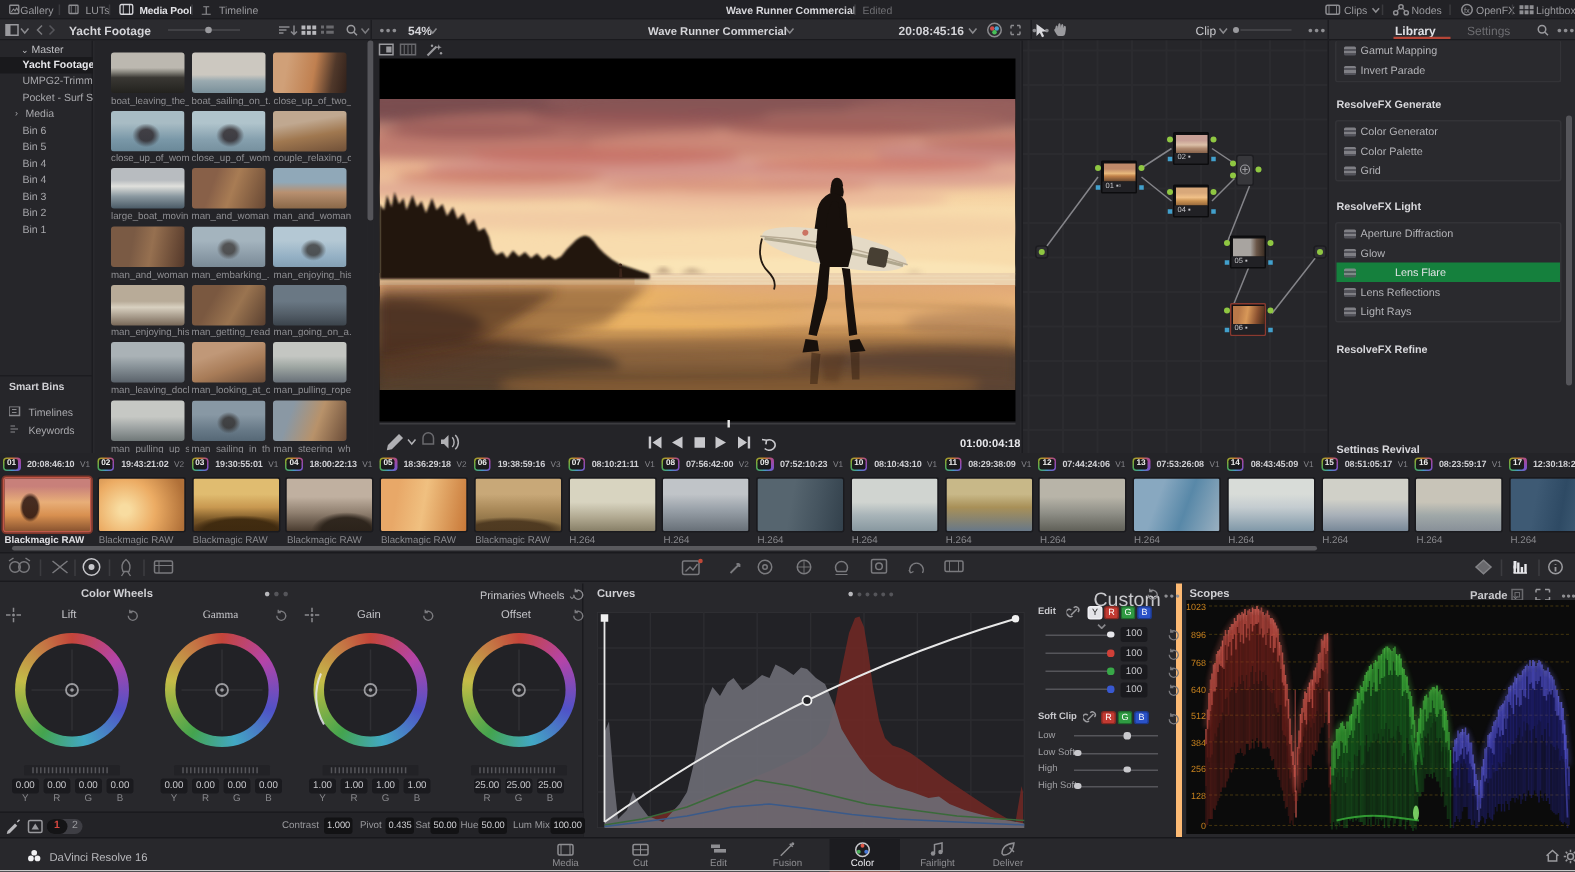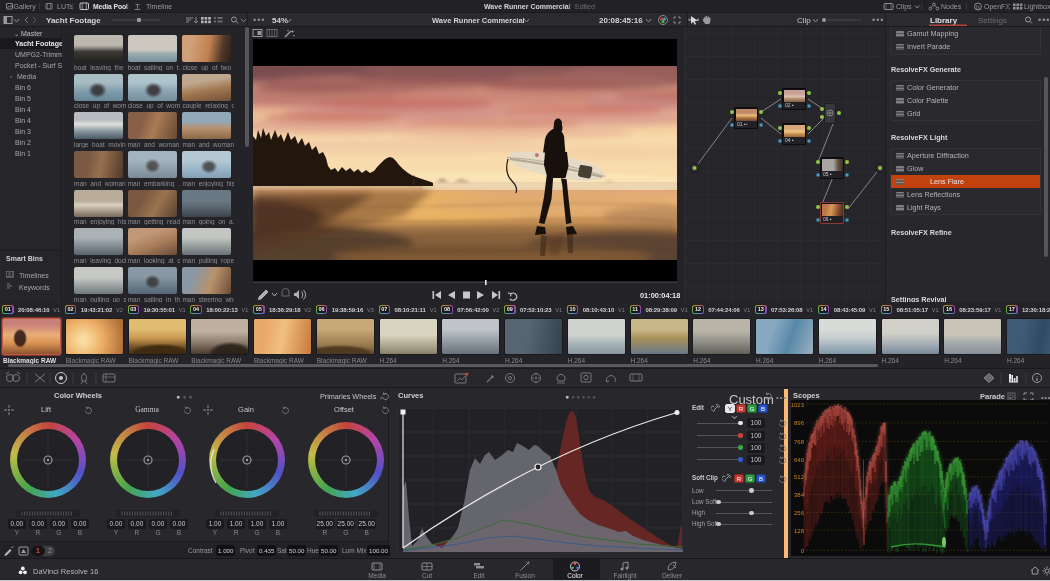--- a/index.html
+++ b/index.html
@@ -540,21 +540,21 @@
   <div class="fxhead" style="top:38px;">ResolveFX Generate</div>
   <div class="fxbox" style="top:53px; height:41px;">
     <div class="fxitem">Color Generator</div>
     <div class="fxitem">Color Palette</div>
     <div class="fxitem">Grid</div>
   </div>
   <div class="fxhead" style="top:106px;">ResolveFX Light</div>
   <div class="fxbox" style="top:121px; height:67px;">
     <div class="fxitem">Aperture Diffraction</div>
     <div class="fxitem">Glow</div>
-    <div class="fxitem" style="background:#c2410c;color:#e4e4e8;padding-left:39px;">Lens Flare</div>
+    <div class="fxitem" style="background:#15803d;color:#e4e4e8;padding-left:39px;">Lens Flare</div>
     <div class="fxitem">Lens Reflections</div>
     <div class="fxitem">Light Rays</div>
   </div>
   <div class="fxhead" style="top:201px;">ResolveFX Refine</div>
   <div class="fxhead" style="top:268px;">Settings Revival</div>
   <div class="abs" style="left:157px;top:50px;width:4px;height:180px;background:#55555a;border-radius:2px;"></div>
 </div>
 
 <div id="tl">
   <div class="clip" style="left:2.00px;">

